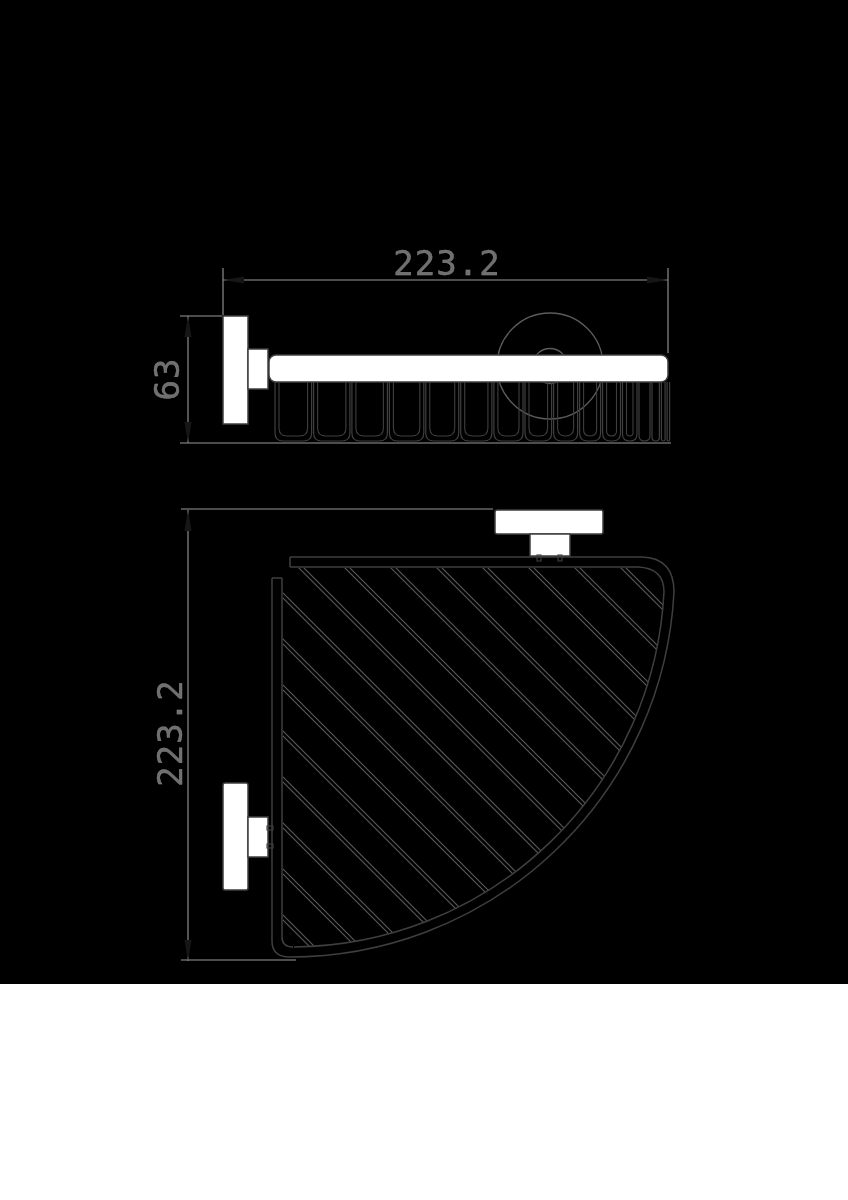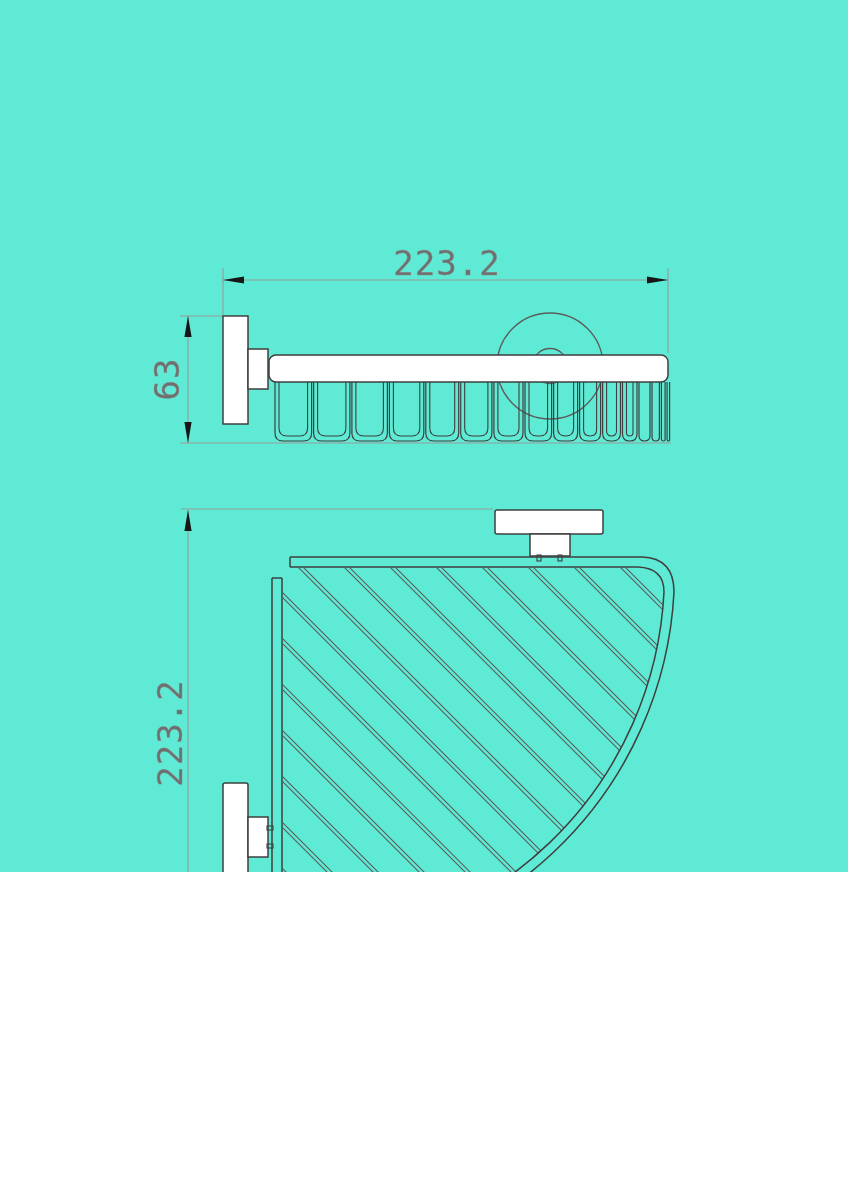--- a/index.html
+++ b/index.html
@@ -1,19 +1,19 @@
 <!DOCTYPE html>
 <html><head>
 <meta charset="utf-8">
 <style>
   html,body{margin:0;padding:0;background:#ffffff;}
   .canvas{
     position:relative;
-    width:848px;height:872px;
-    background:#5eead4;
+    width:848px;height:984px;
+    background:#000000;
     overflow:hidden;
     font-family:"DejaVu Sans Mono","Liberation Mono",monospace;
   }
   svg.drawing{position:absolute;left:0;top:0;}
   .dim-label{
     position:absolute;
     font-size:34px;
     color:#6f6f6f;
     white-space:nowrap;
     transform:translate(-50%,-50%);

